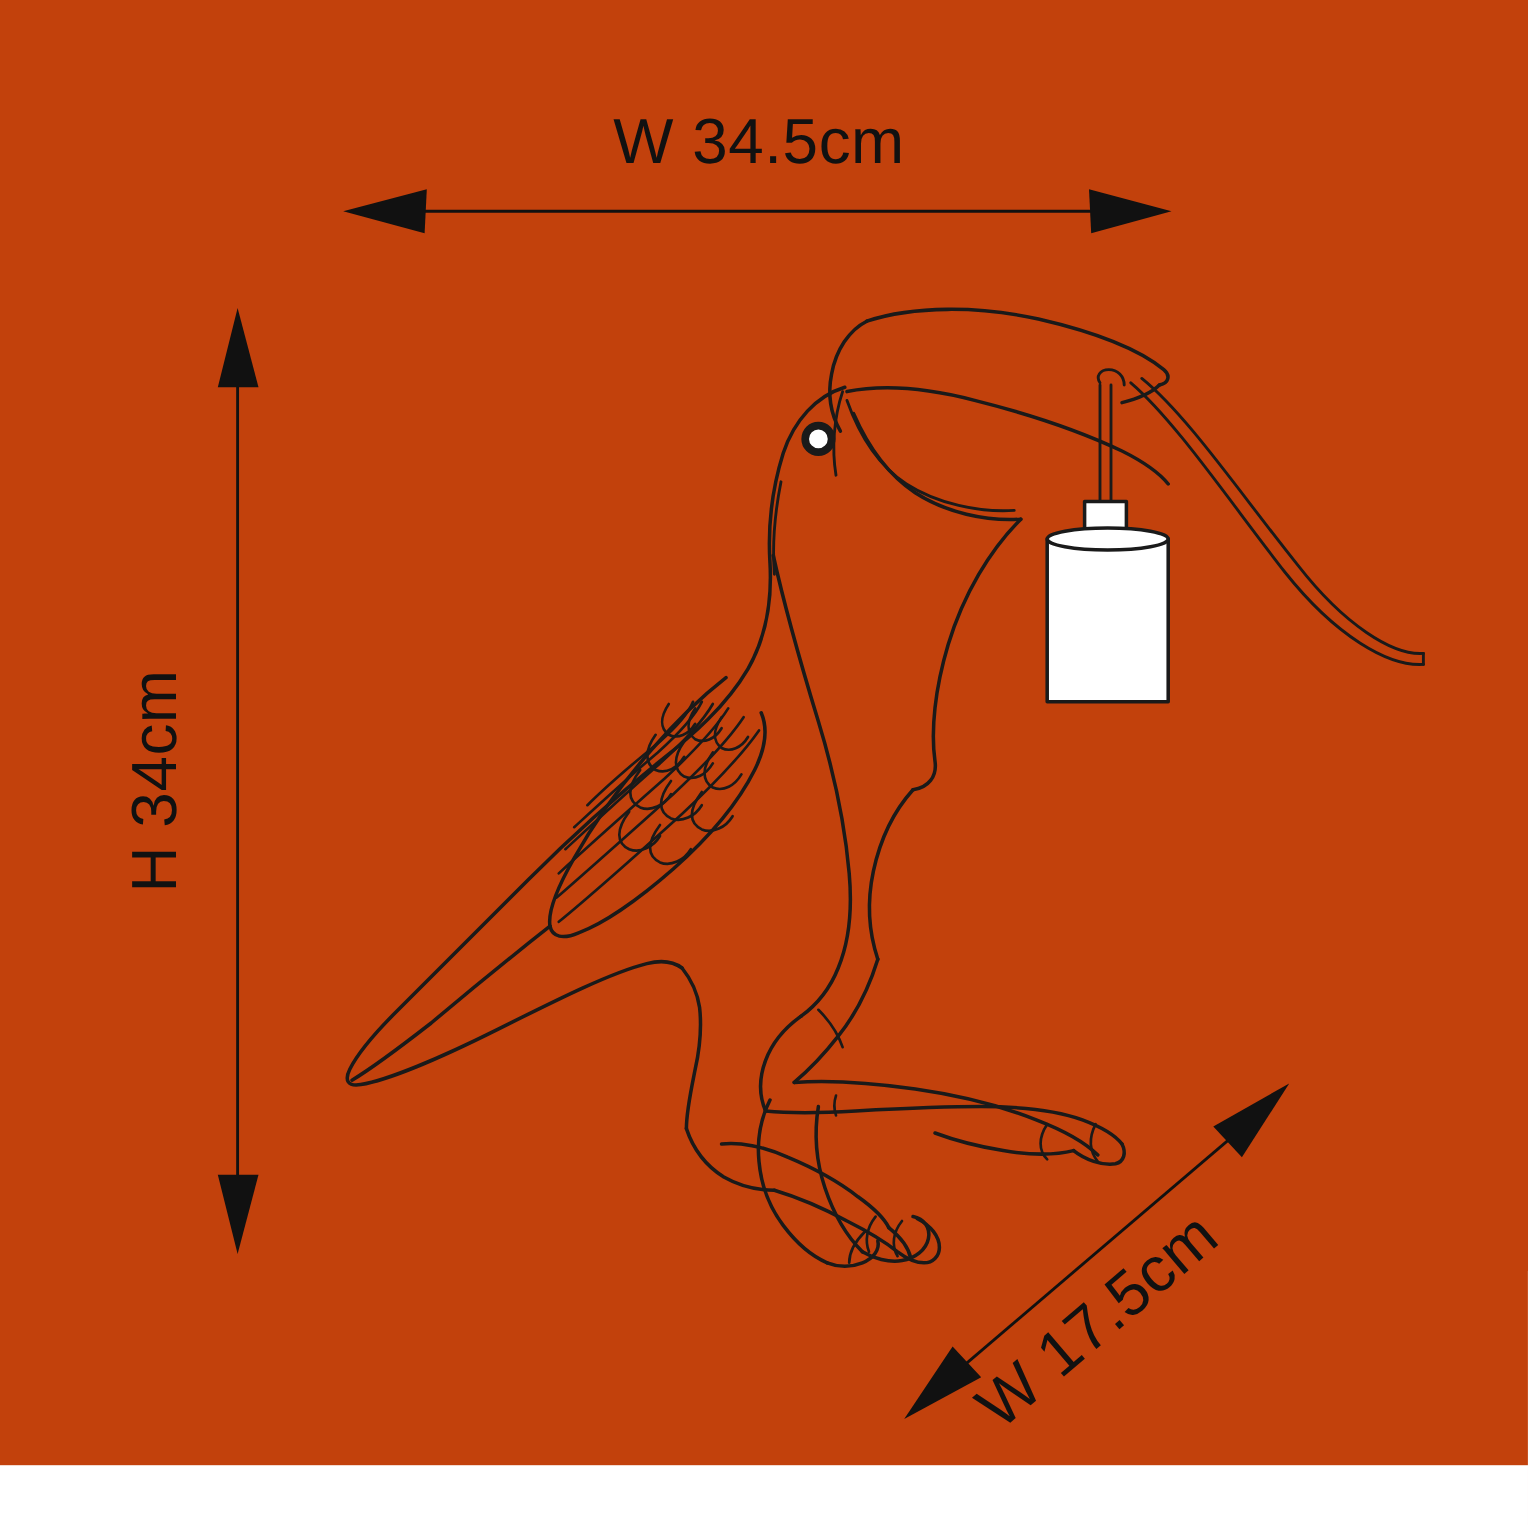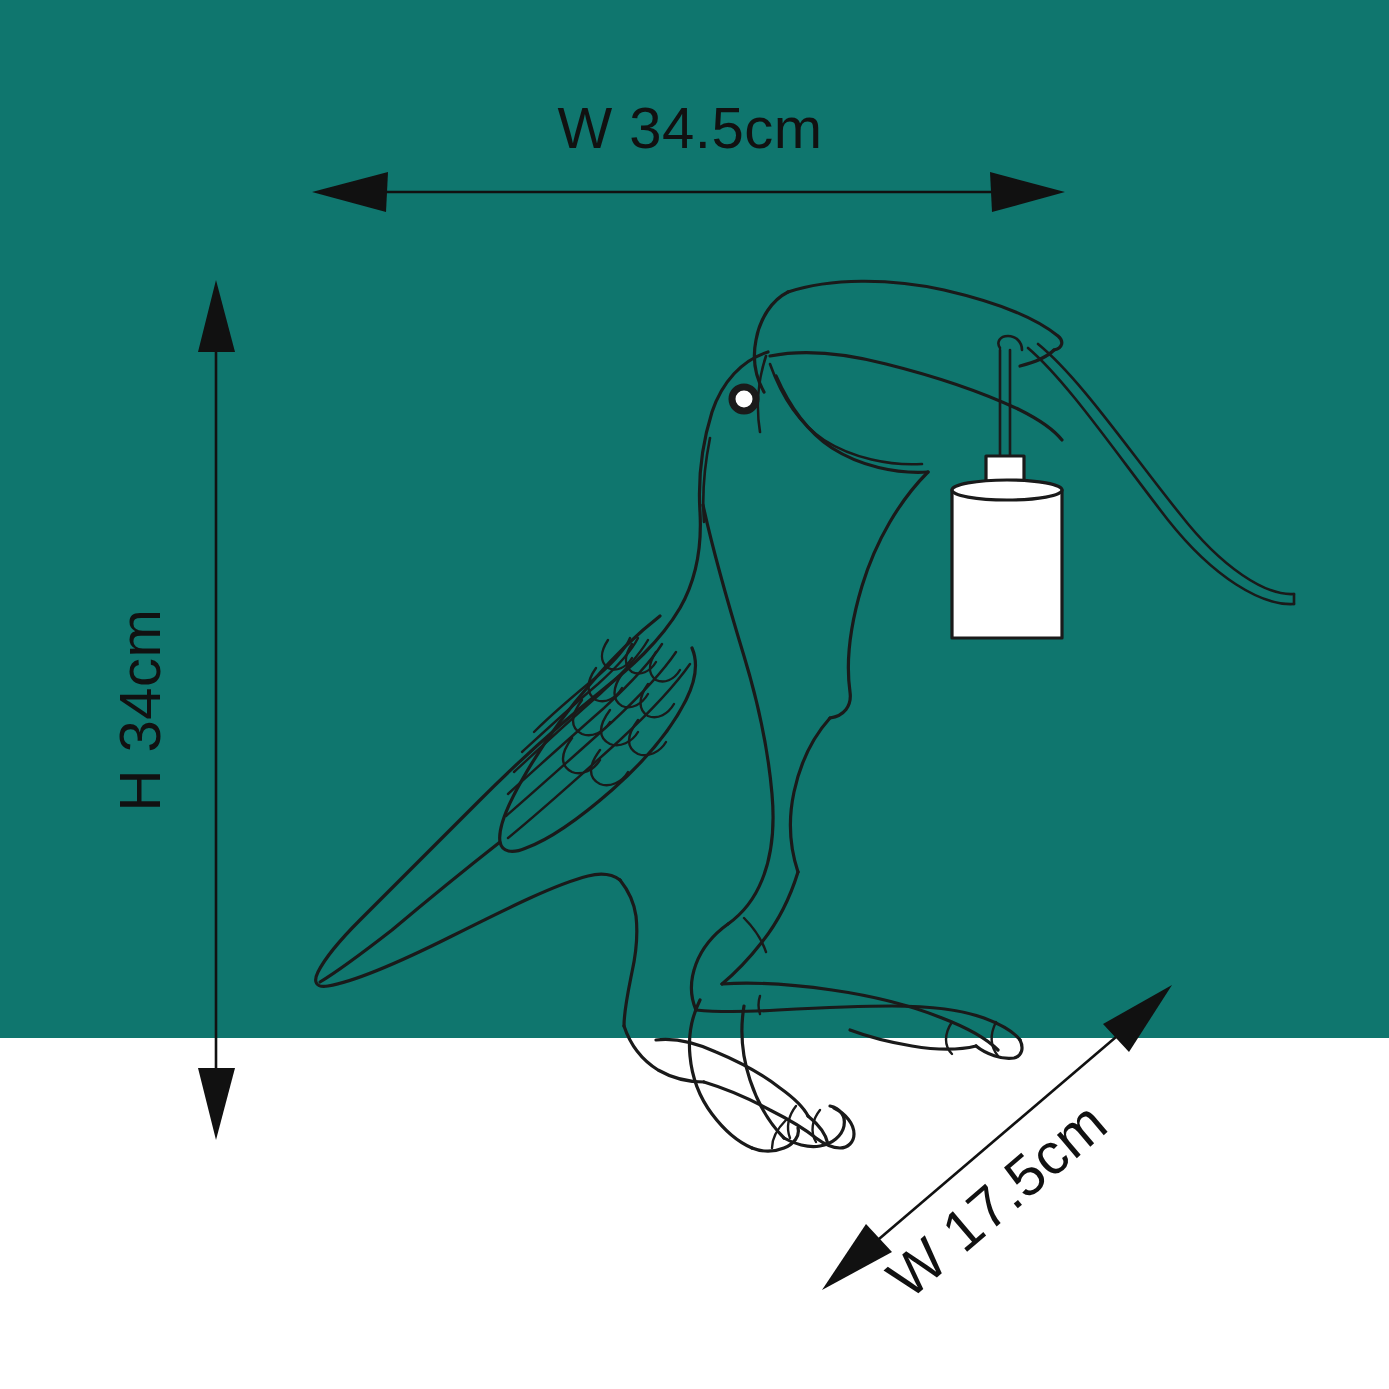--- a/index.html
+++ b/index.html
@@ -10,22 +10,22 @@
   }
   body {
     font-family: "Liberation Sans", sans-serif;
     width: 1389px;
     height: 1389px;
     overflow: hidden;
   }
   #diagram-root {
     position: relative;
     width: 1389px;
-    height: 1038px;
-    background: #0f766e;
+    height: 1332px;
+    background: #c2410c;
   }
   svg#dim-svg {
     position: absolute;
     top: 0;
     left: 0;
     width: 1389px;
     height: 1389px;
     display: block;
   }
   .outline {

